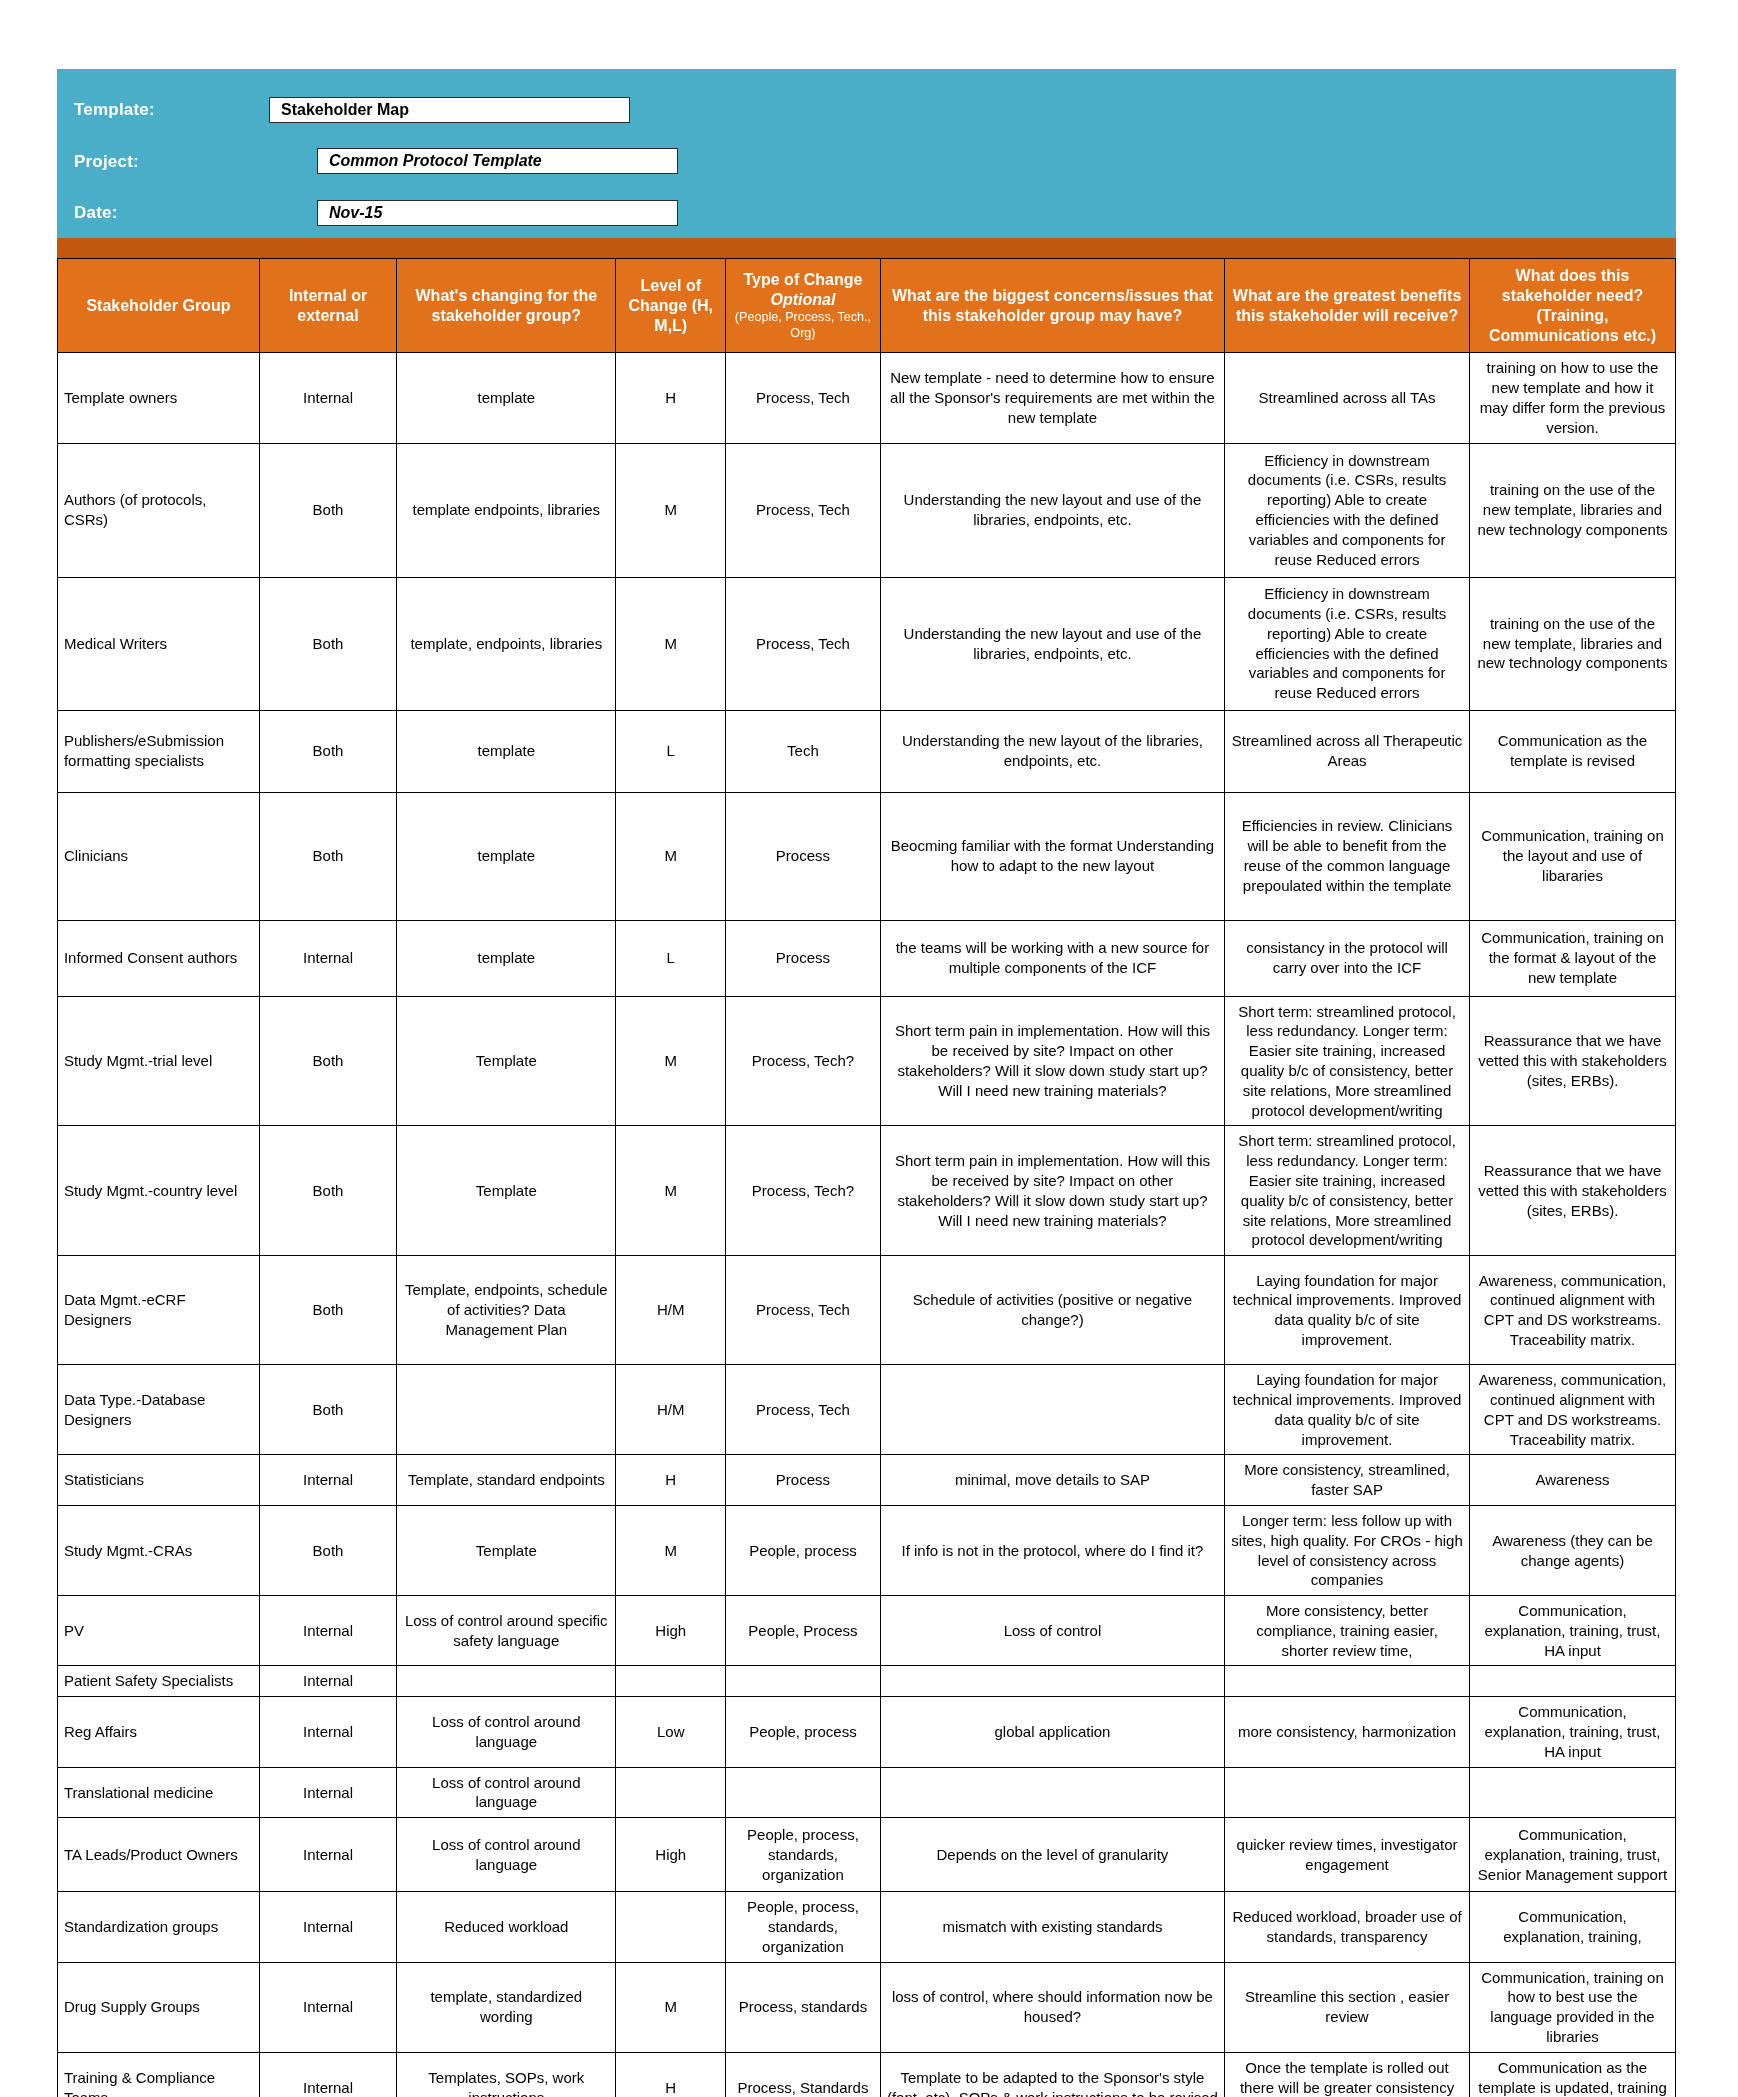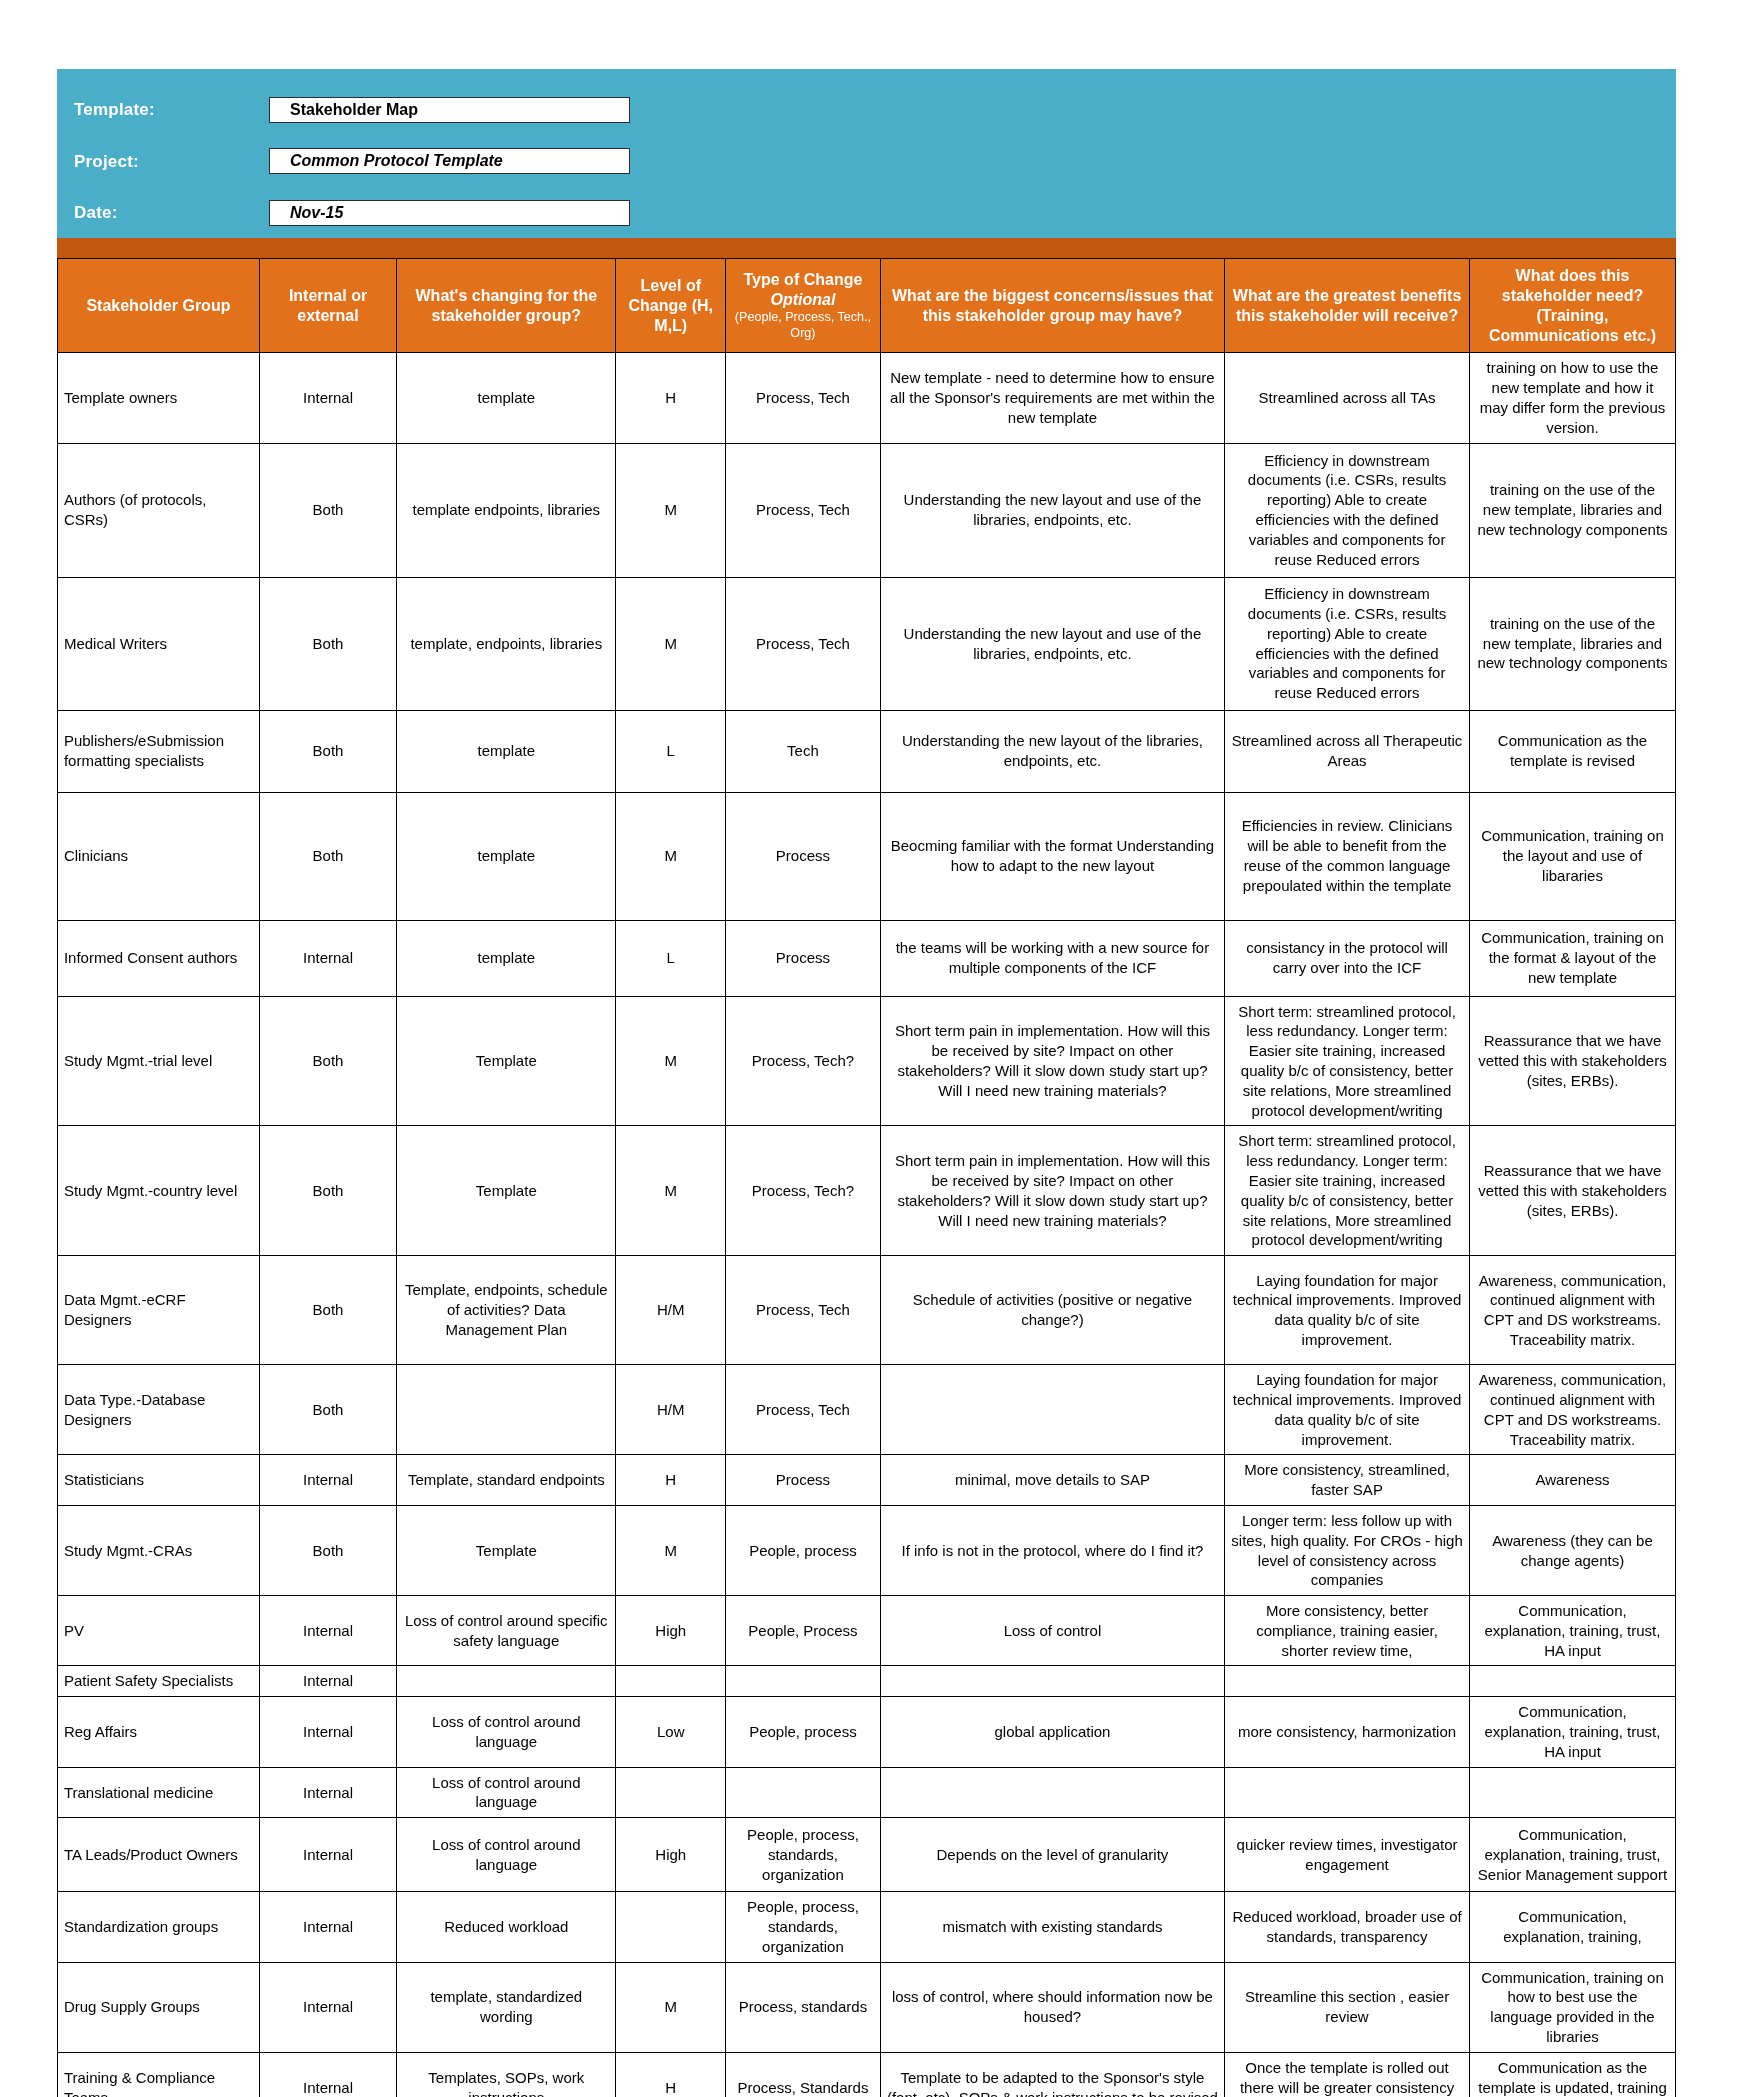--- a/index.html
+++ b/index.html
@@ -48,26 +48,26 @@
     line-height: 1;
   }
   .meta-value {
     width: 361px;
     height: 26px;
     background: #ffffff;
     border: 0.8px solid #2b2b2b;
     box-sizing: border-box;
     display: flex;
     align-items: center;
-    padding-left: 20px;
+    padding-left: 11px;
     font-size: 16px;
     color: #000000;
   }
   .meta-value.bold { font-weight: bold; }
-  .meta-value.italic { font-style: italic; font-weight: bold; }
+  .meta-value.italic { font-style: italic; font-weight: bold; margin-left: 48px; }
 
   
   .table-topband {
     position: absolute;
     left: 57px;
     top: 238px;
     width: 1619px;
     height: 20px;
     background: #c1580f;
   }

